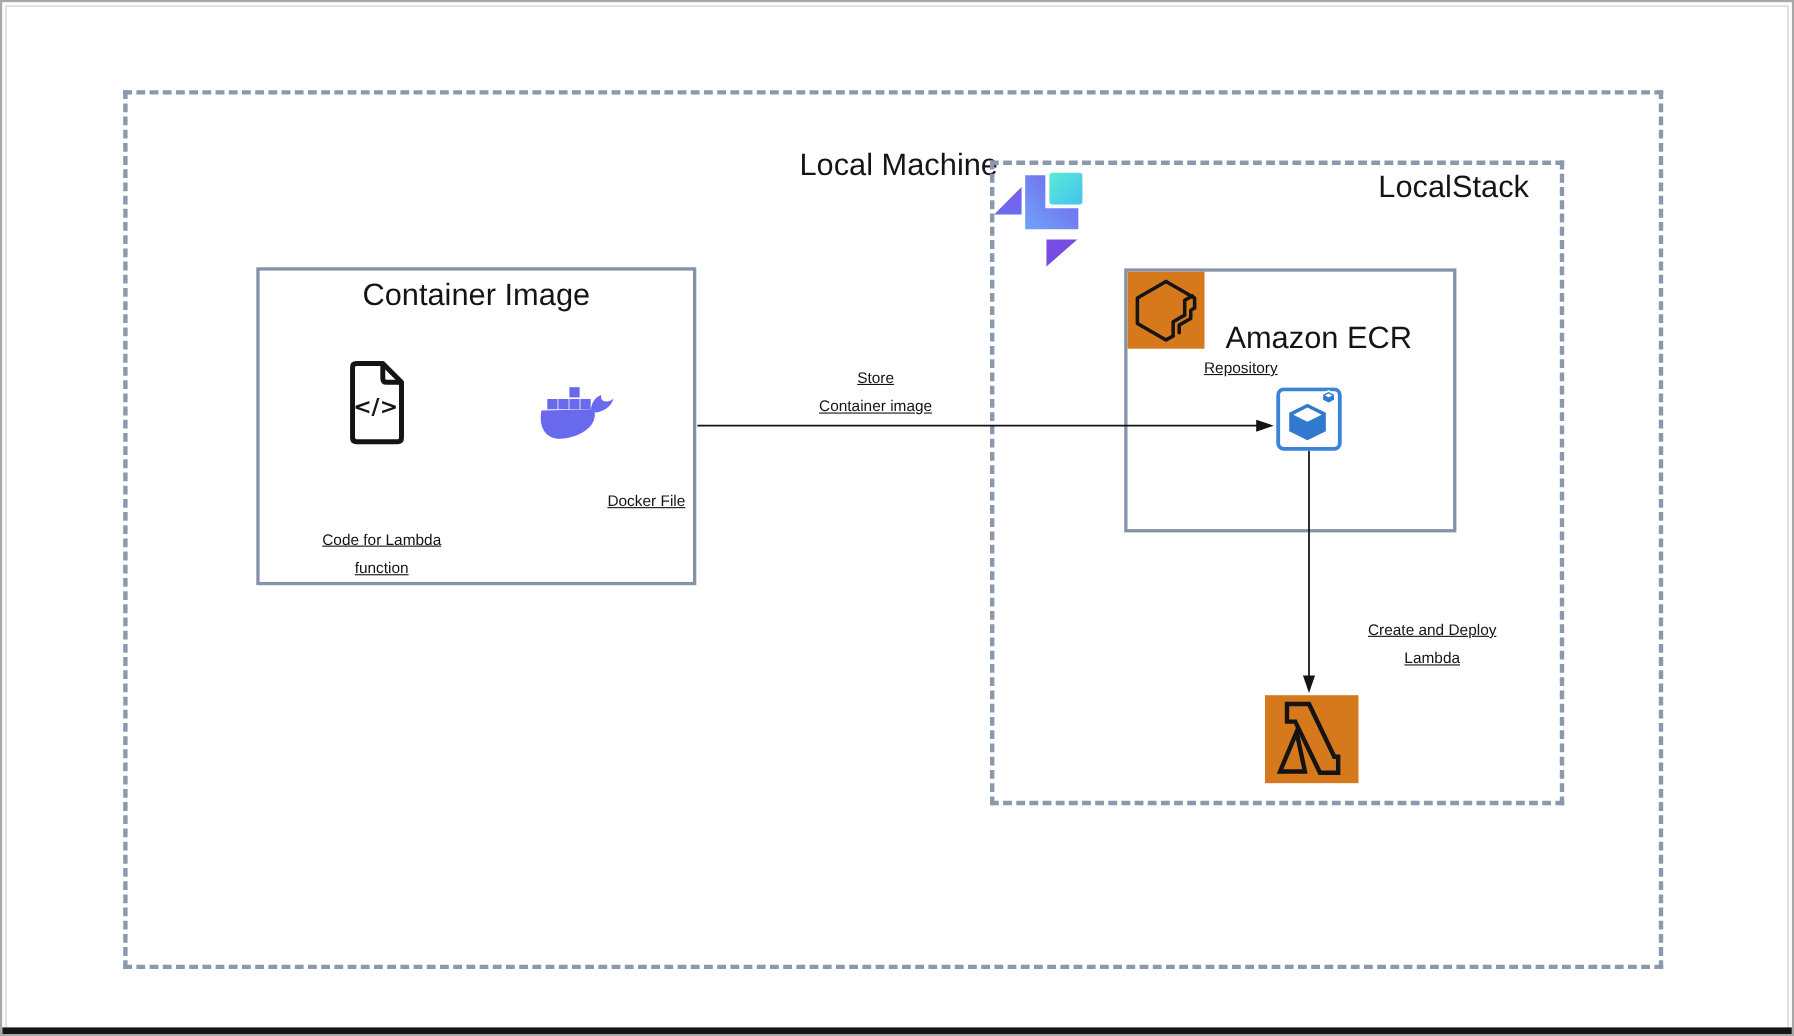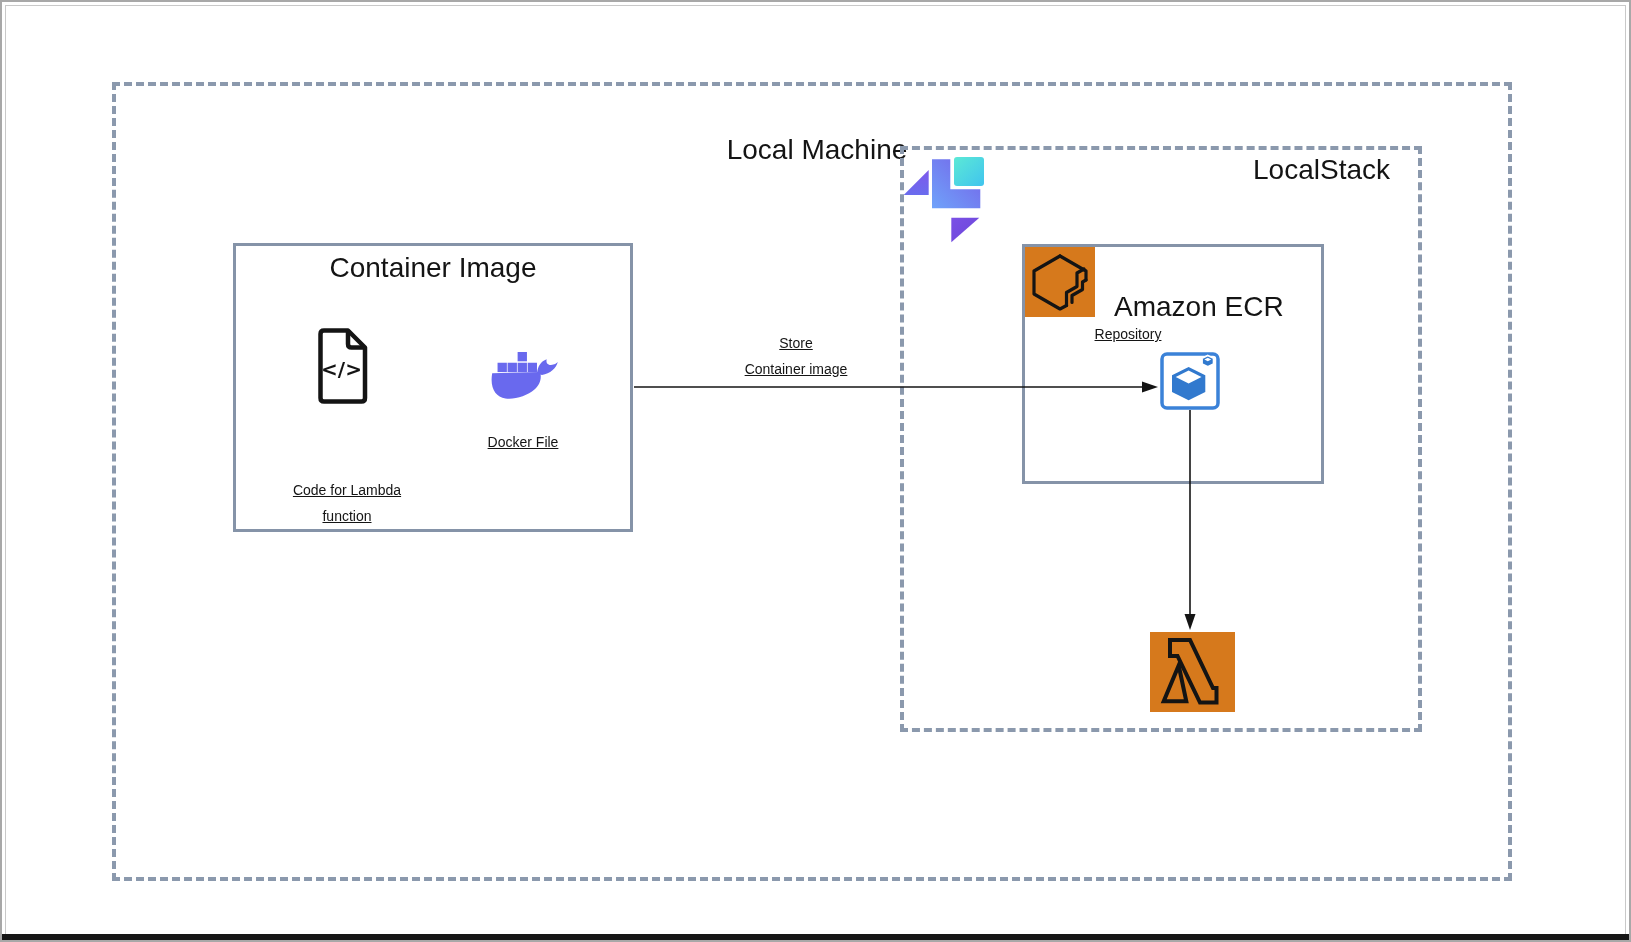--- a/index.html
+++ b/index.html
@@ -21,21 +21,21 @@
   #ecr-box         { left:1020px; top:242px; width:302px; height:240px; }
 
   .title-lg { position:absolute; font-size:28px; line-height:30px; white-space:nowrap; }
   #lm-title  { left:115px;  top:88px;  width:1400px; text-align:center;margin-top:45px; }
   #ls-title  { left:898px;  top:153px; width:490px;  text-align:right; }
   #ci-title  { left:231px;  top:251px; width:400px;  text-align:center; }
   #ecr-title { left:1112px; top:251px;margin-top:39px; }
 
   .label { position:absolute; font-size:14px; line-height:26px; text-align:center;text-decoration:underline; }
   #code-label   { left:245px;  top:427px; width:200px;margin-top:48px; }
-  #docker-label { left:421px;  top:427px; width:200px; }
+  #docker-label { left:421px;  top:440px; width:200px;text-align:right; }
   #store-label  { left:694px;  top:328px; width:200px; }
   #repo-label   { left:1044px; top:319px; width:164px; }
   #deploy-label { left:1200px; top:557px; width:200px; }
 
   .icon { position:absolute; }
   #ls-logo     { left:900px;  top:154px; width:84px; height:88px; }
   #code-icon   { left:312px;  top:325px; width:55px; height:78px; }
   #docker-icon { left:478px;  top:340px; width:86px; height:68px; }
   #ecr-icon    { left:1023px; top:245px; width:70px; height:70px; background:var(--aws-orange,#D6791C); }
   #repo-icon   { left:1158px; top:350px; width:60px; height:58px; }
@@ -133,20 +133,24 @@
   <div class="icon" id="repo-icon">
     <svg viewBox="0 0 60 58">
       <rect x="2" y="2" width="56" height="54" rx="5" fill="#ffffff" style="stroke:var(--repo-blue,#3B82D8)" stroke-width="3.5"></rect>
       <polygon points="28.6,15 45.3,23.3 45.3,40 28.6,48.3 12,40 12,23.3" style="fill:var(--repo-cube-blue,#3179CE)"></polygon>
       <polygon points="28.6,18.5 41.5,25 28.6,31.5 15.7,25" fill="#ffffff"></polygon>
       <polygon points="47.8,3.5 53.5,6.3 53.5,12 47.8,14.8 42.1,12 42.1,6.3" style="fill:var(--repo-cube-blue,#3179CE)" stroke="#ffffff" stroke-width="1.6"></polygon>
       <polygon points="47.8,5.8 51.2,7.5 47.8,9.2 44.4,7.5" fill="#ffffff"></polygon>
     </svg>
   </div>
 
+  <div class="label" id="deploy-label">
+    <div>Create and Deploy</div>
+    <div>Lambda</div>
+  </div>
   <div class="icon" id="lambda-icon">
     <svg viewBox="0 0 85 80">
       <g fill="none" stroke="#141414" stroke-width="4">
         <path d="M20,8 L40,8 L63,56 L66.5,56 L66.5,70.5 L50,70.5 L27.5,24 L20,24 Z"></path>
         <path d="M28.7,33.5 L36.3,69.3 L13.7,69.3 Z"></path>
       </g>
     </svg>
   </div>
 
   <svg id="arrows" viewBox="0 0 1631 942">

